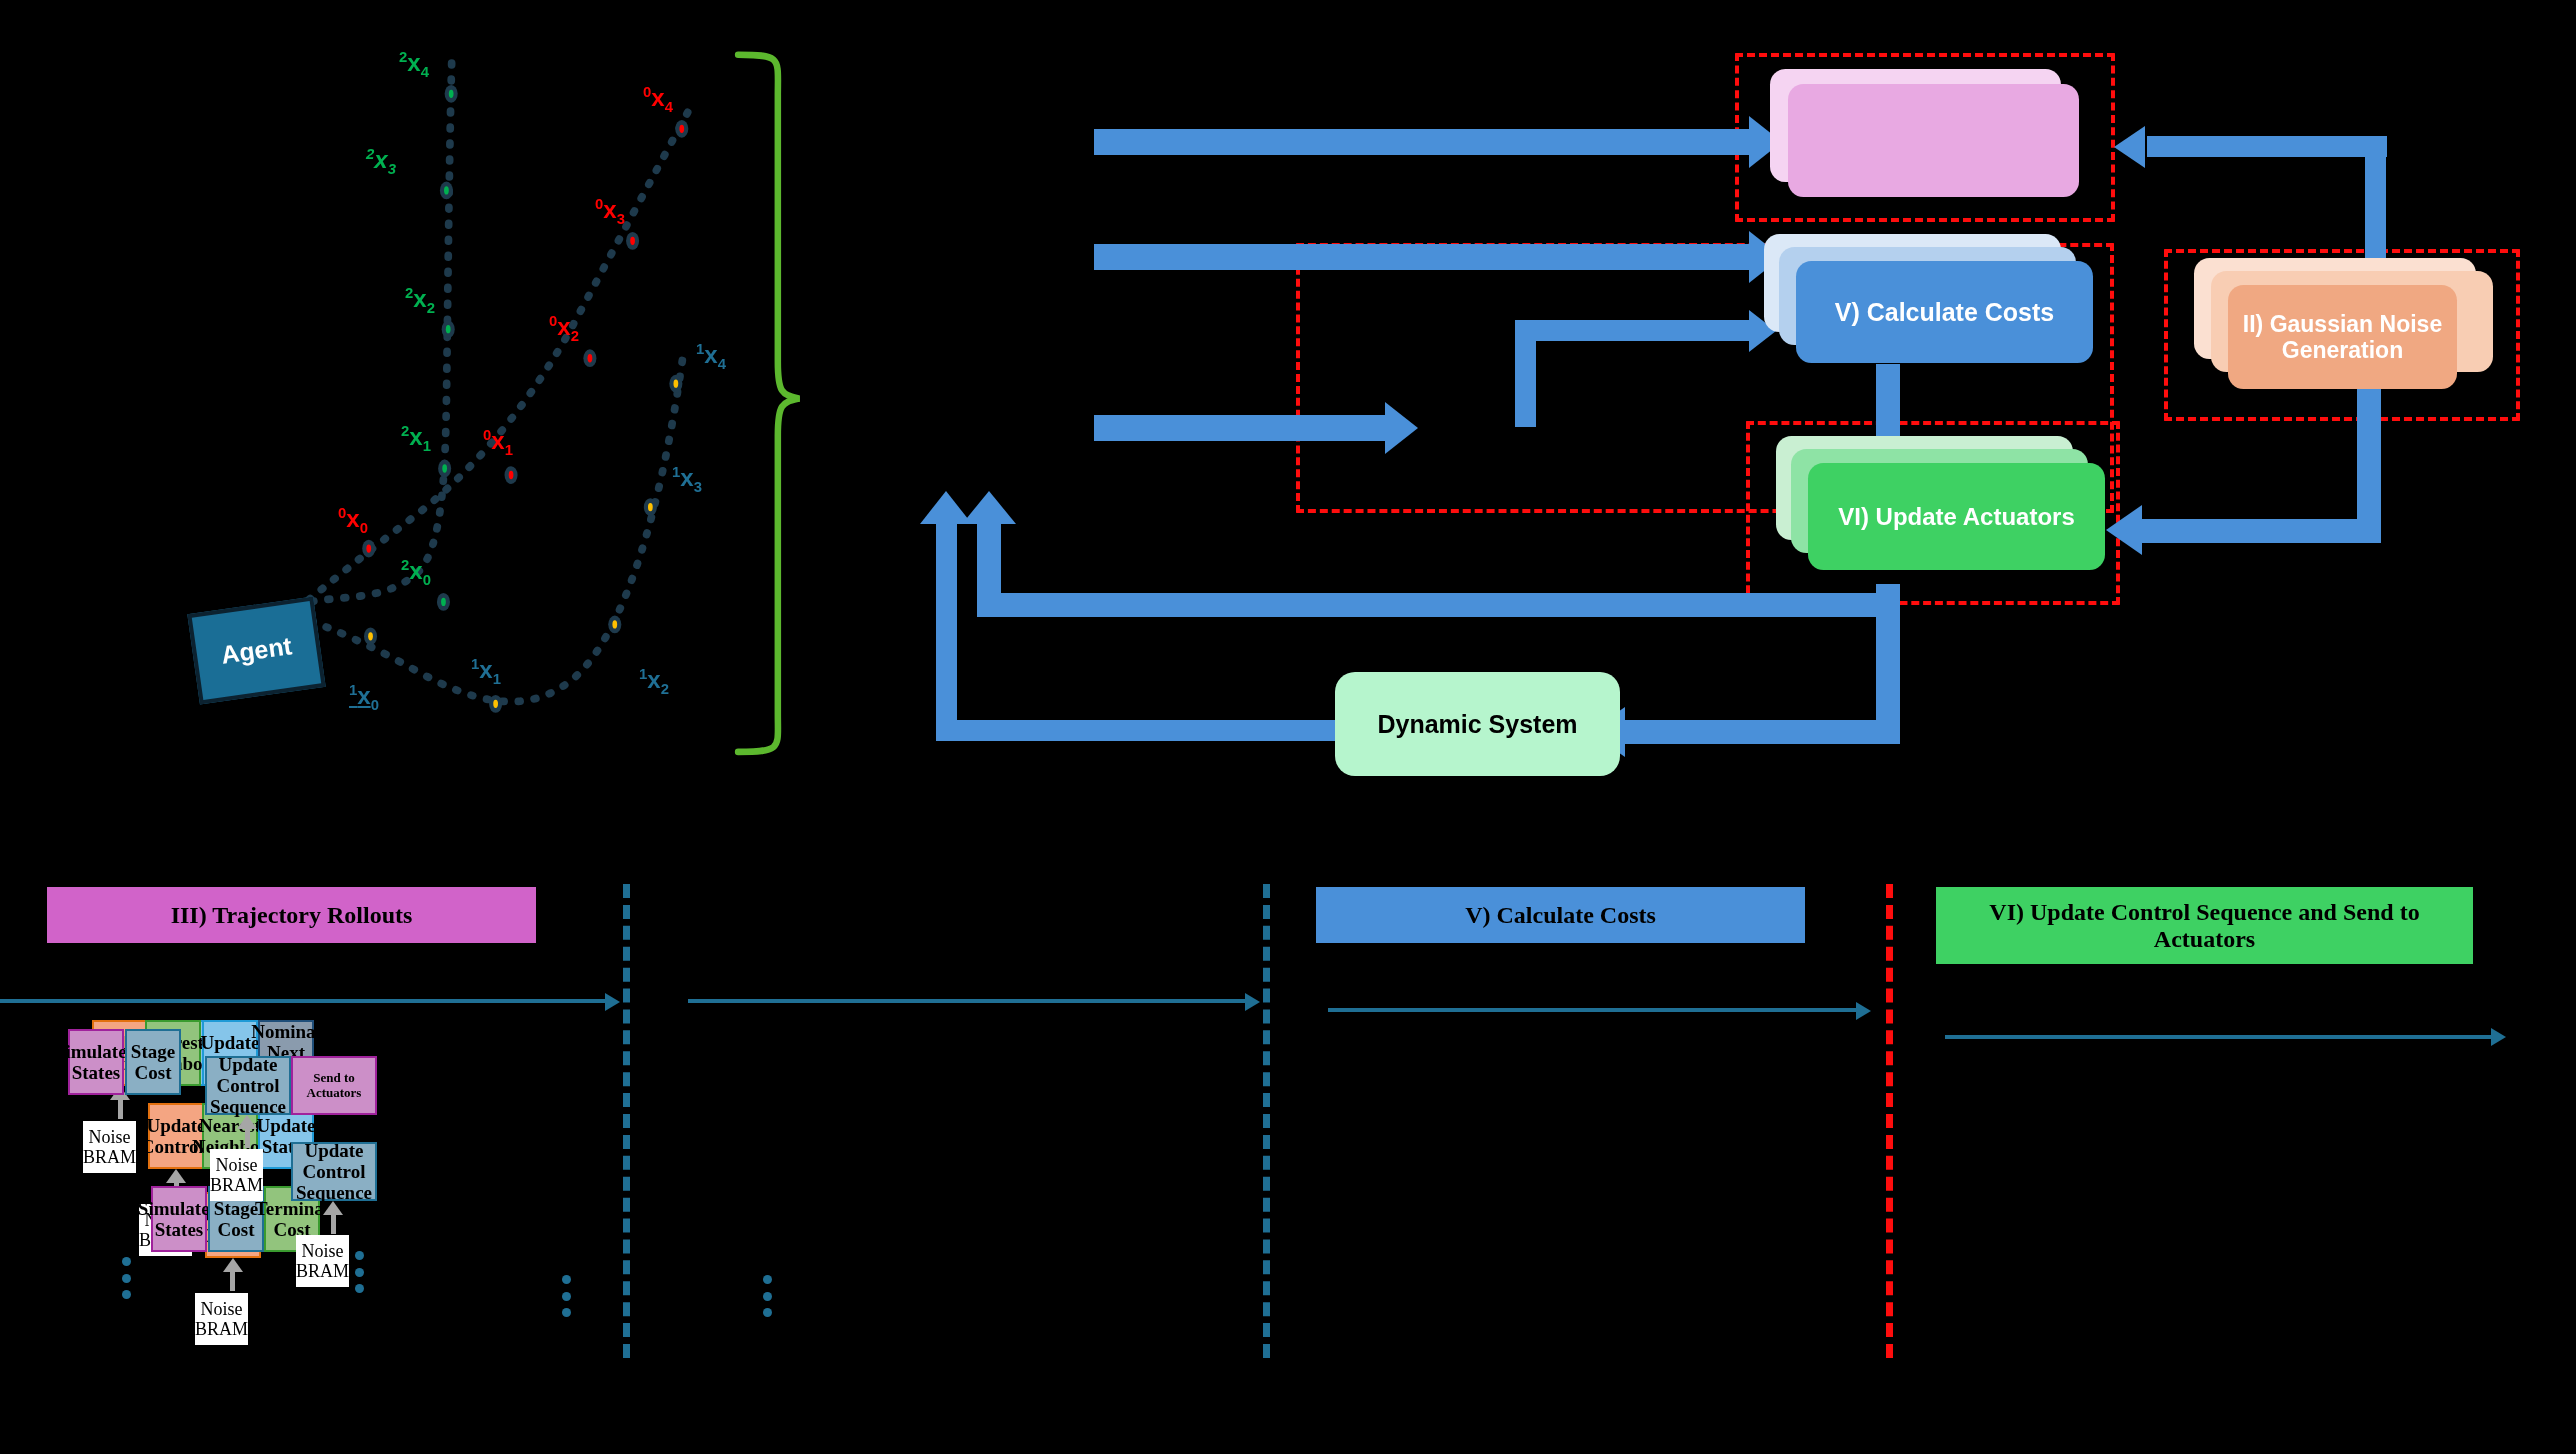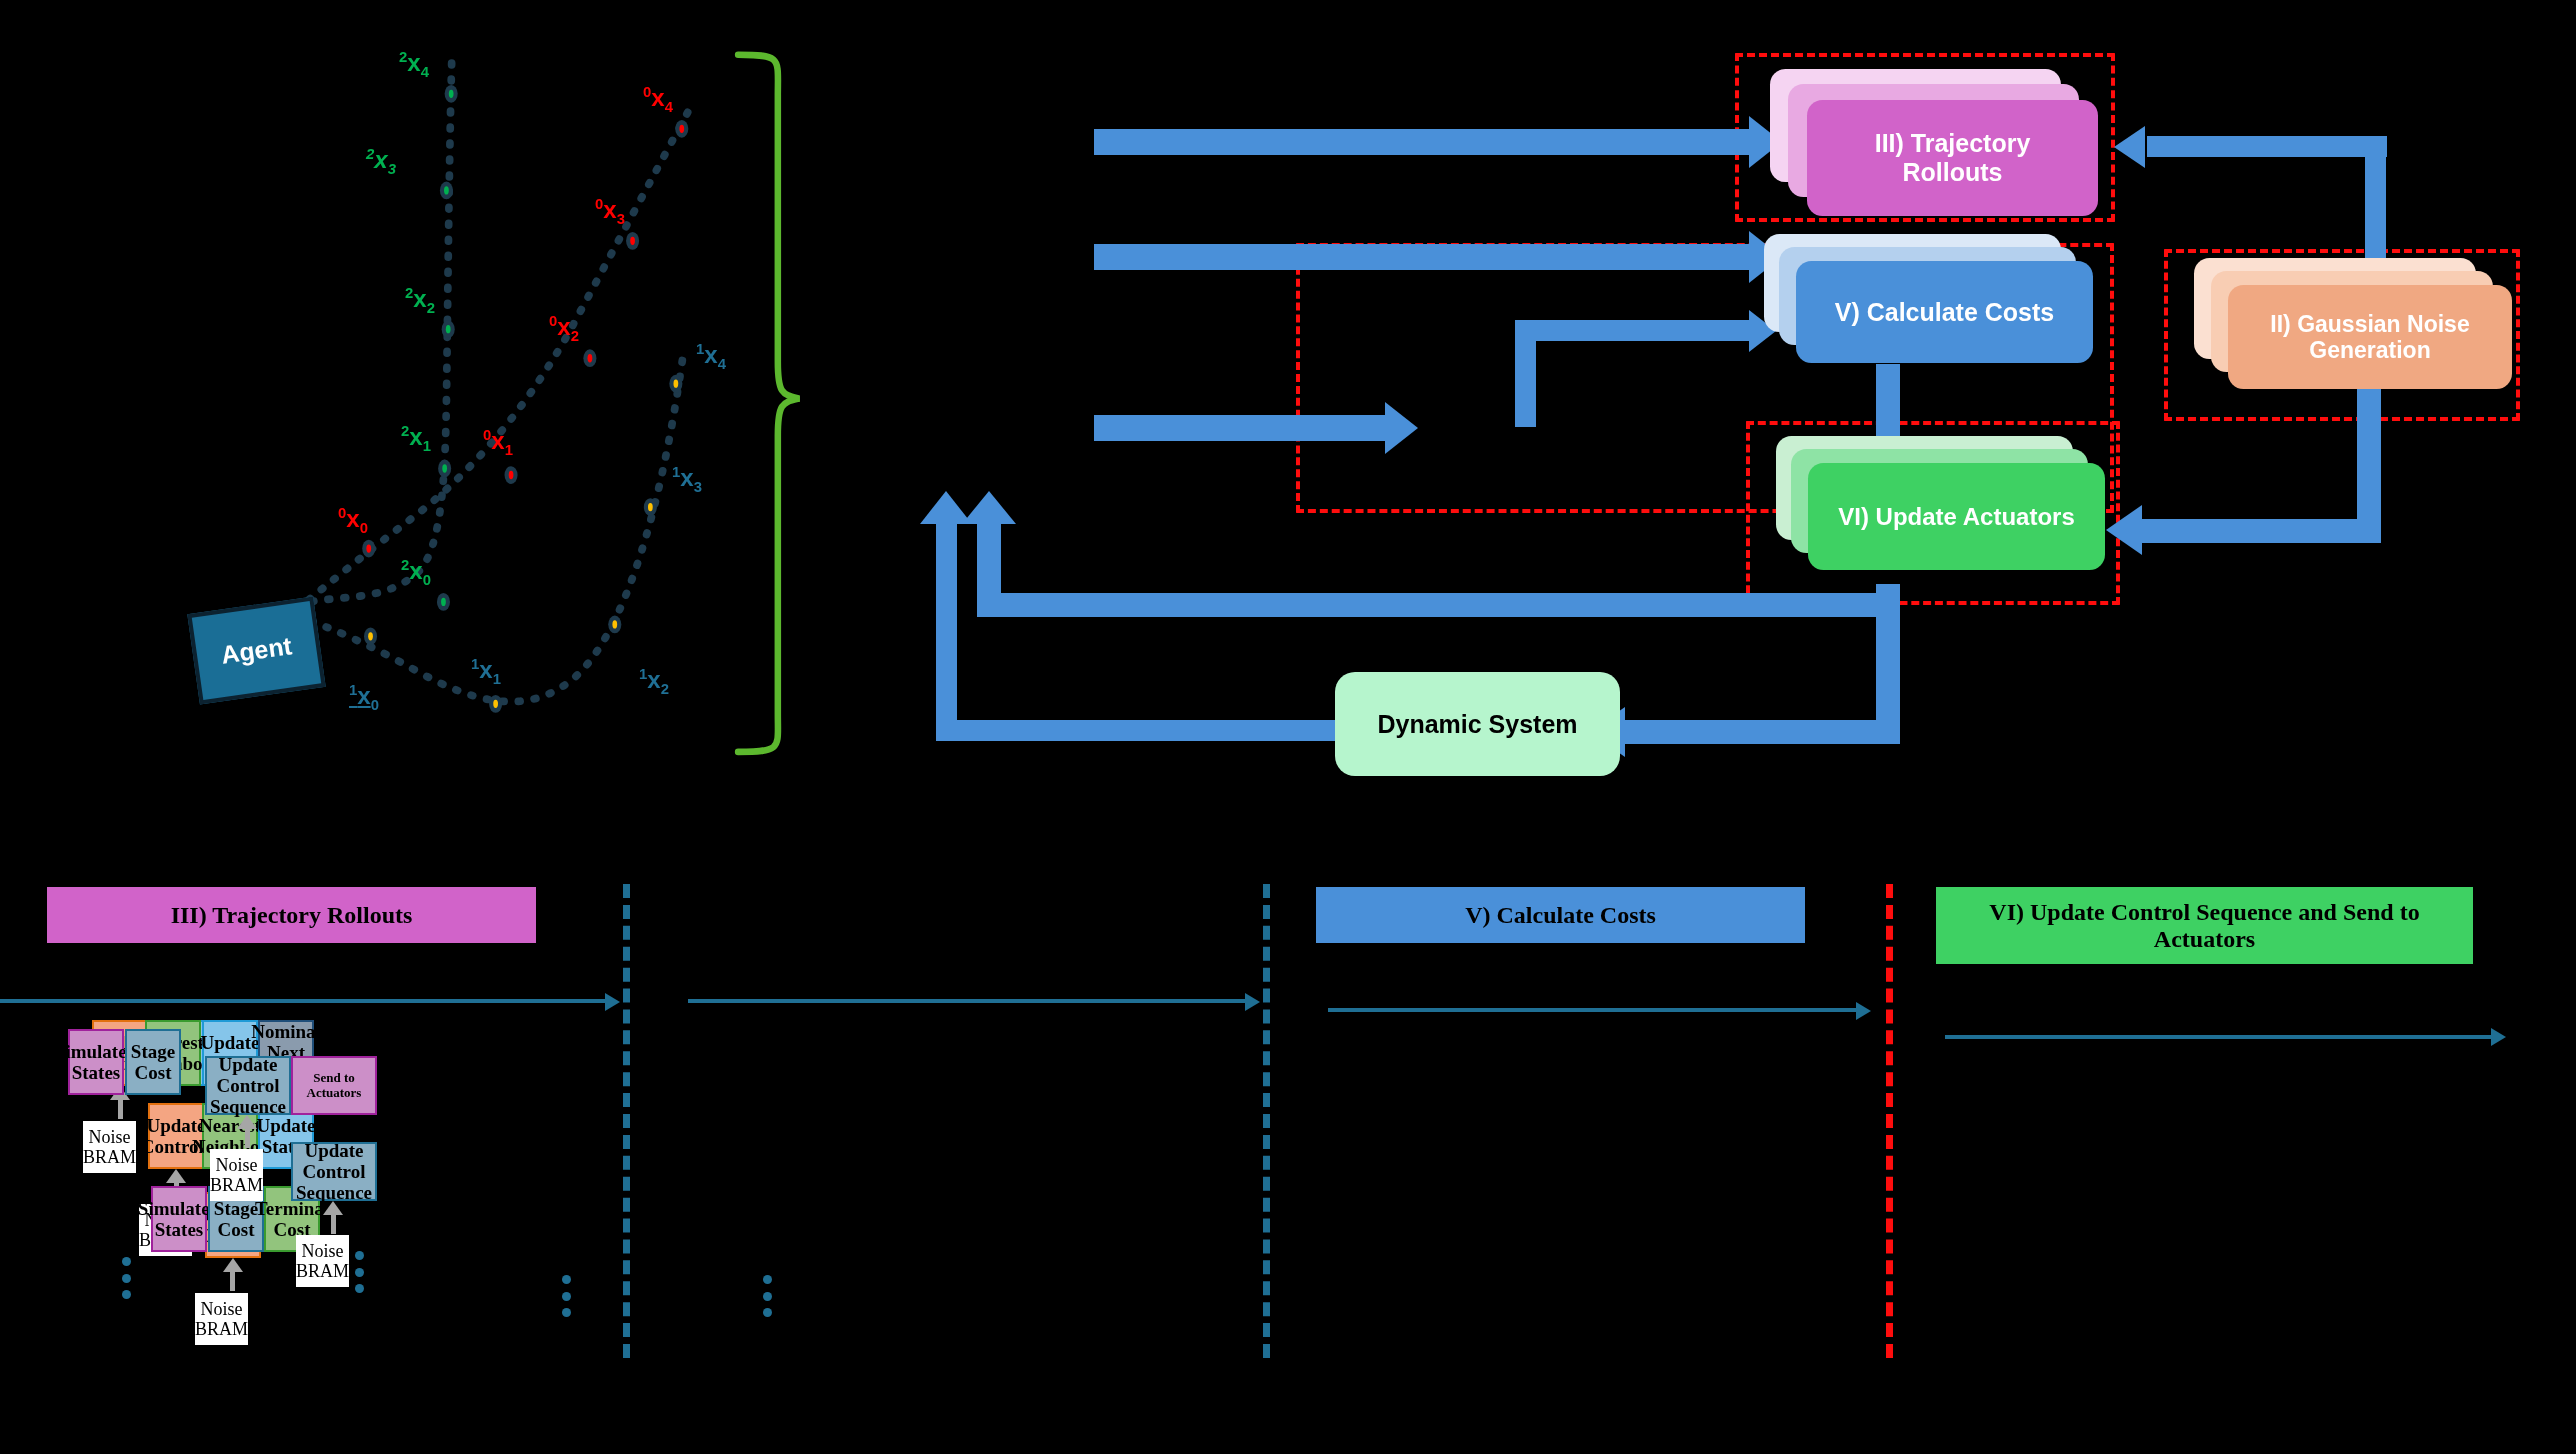--- a/index.html
+++ b/index.html
@@ -174,30 +174,26 @@
     <div class="ahead up" style="left:920px;top:491px;border-left-width:26px;border-right-width:26px;border-bottom-width:33px;"></div>
 
     <div class="arrow" style="left:977px;top:593px;width:913px;height:24px;"></div>
     <div class="arrow" style="left:977px;top:522px;width:24px;height:77px;"></div>
     <div class="ahead up" style="left:962px;top:491px;border-left-width:27px;border-right-width:27px;border-bottom-width:33px;"></div>
 
 
     <div class="stackwrap" style="left:1770px;top:69px;width:332px;height:148px;">
       <div class="layer" style="left:0;top:0;width:291px;height:113px;background:#f5d4f2;"></div>
       <div class="layer" style="left:18px;top:15.4px;width:291px;height:113px;background:#e8a9e2;"></div>
-      <div class="flowbox" style="left:37px;top:31px;width:291px;height:116px;background:#d163c9;font-size:25px;white-space:pre-line;">
-        <span>III) Trajectory
-Rollouts</span>
-      </div>
     </div>
 
     <div class="stackwrap" style="left:2194px;top:258px;width:332px;height:139px;">
       <div class="layer" style="left:0;top:0;width:282px;height:101px;background:#fbe0d1;"></div>
       <div class="layer" style="left:16.6px;top:13px;width:282px;height:101px;background:#f8cdb3;"></div>
-      <div class="flowbox" style="left:34px;top:27px;width:284px;height:104px;background:#f0a882;font-size:23px;white-space:pre-line;">
+      <div class="flowbox" style="left:34px;top:27px;width:229px;height:104px;background:#f0a882;font-size:23px;white-space:pre-line;">
         <span>II) Gaussian Noise
 Generation</span>
       </div>
     </div>
 
     <div class="stackwrap" style="left:1764px;top:234px;width:344px;height:136px;">
       <div class="layer" style="left:0;top:0;width:297px;height:98px;background:#dbe8f7;"></div>
       <div class="layer" style="left:15.4px;top:13px;width:297px;height:98px;background:#b4d0ee;"></div>
       <div class="flowbox" style="left:32px;top:27px;width:297px;height:102px;background:#4a90d9;font-size:25px;">
         <span>V) Calculate Costs</span>

